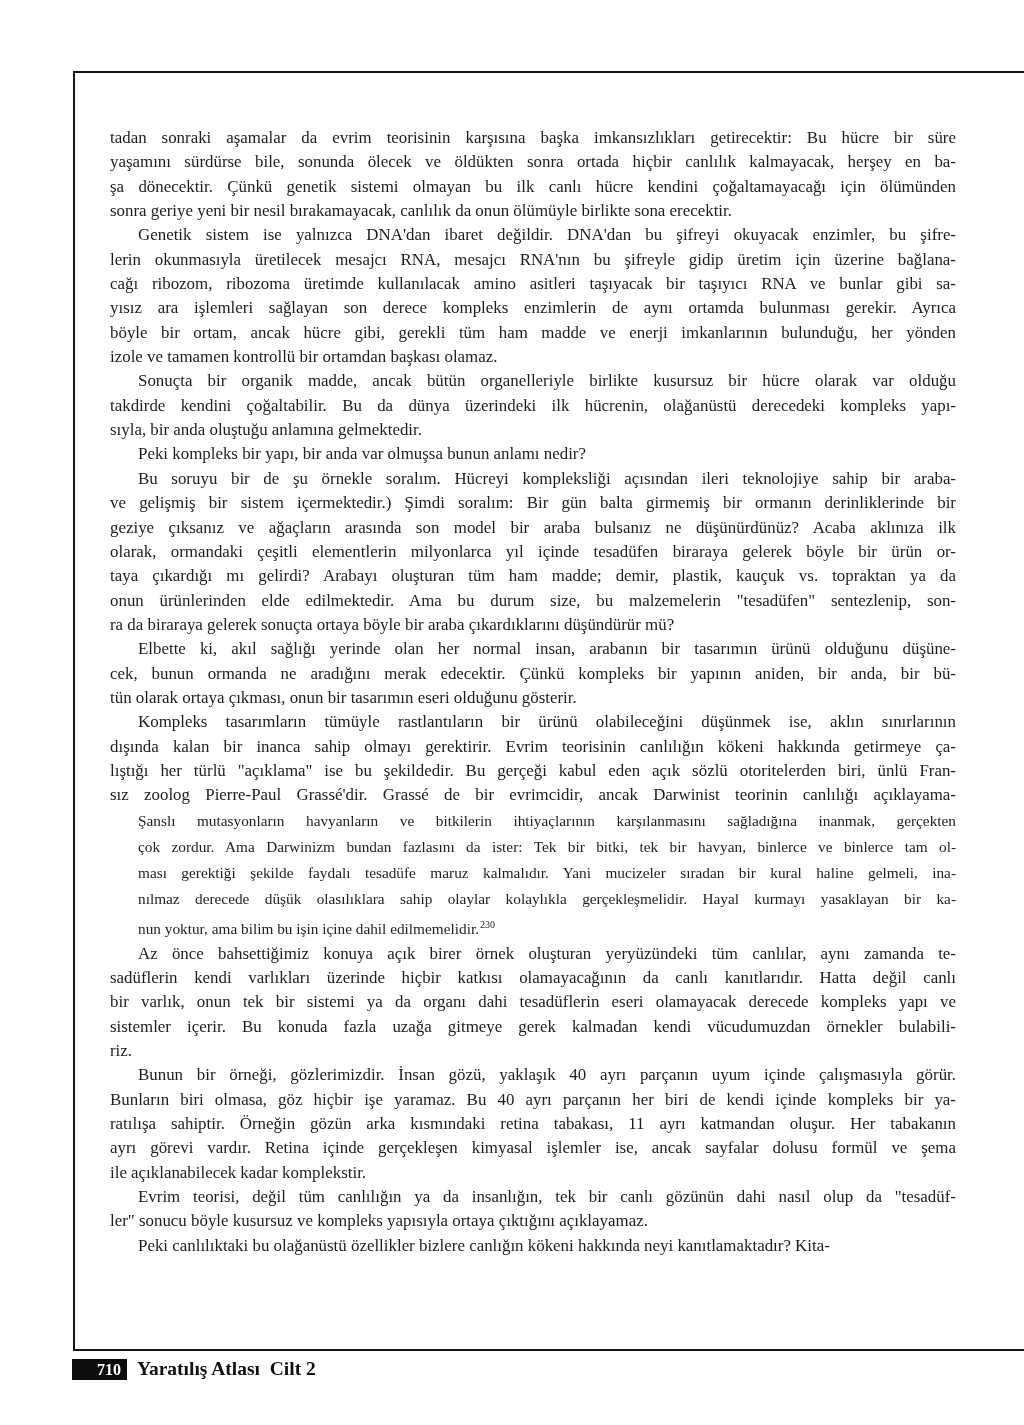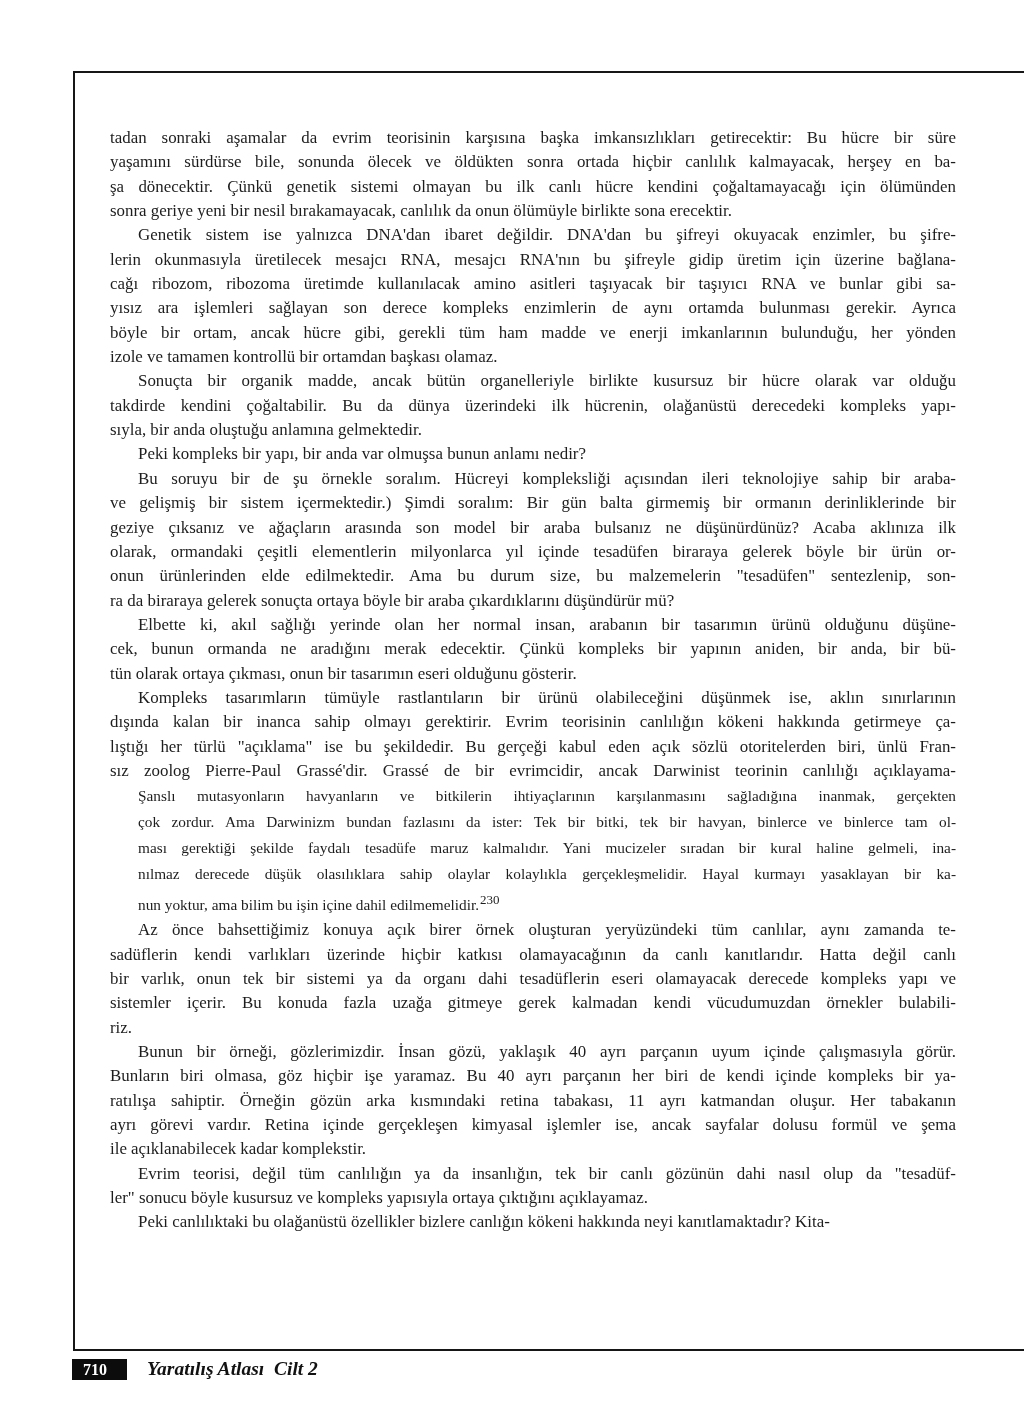--- a/index.html
+++ b/index.html
@@ -34,44 +34,43 @@
     font-family: Liberation Serif, serif;
   }
   .para .line.last { text-align-last: left; }
   .para.indent .line.first { text-indent: 28px; }
   .para.quote { margin-left: 28px; width: 818px; }
   .para.quote .line {
     font-size: 15.3px;
     line-height: 26px;
   }
   .fn-marker {
-    font-size: 13px;
+    font-size: 10px;
     vertical-align: 6px;
     margin-left: 1px;
   }
   .footer {
     position: absolute;
     left: 72px; top: 1358px;
     display: flex;
     align-items: center;
   }
   .page-badge {
     width: 55px; height: 21px;
     background: #0c0c0c;
     color: #ffffff;
     font-weight: bold;
     font-size: 16px;
     line-height: 21px;
     text-align: right;
-    padding-right: 20px;
+    padding-right: 6px;
     box-sizing: border-box;
   }
   .book-title {
-    margin-left: 20px;
-    font-style: italic;
+    margin-left: 10px;
     font-weight: bold;
     font-size: 19.5px;
     color: #111111;
     white-space: pre;
   }
 </style>
 </head>
 <body>
 
 <div class="frame"></div>
@@ -97,20 +96,21 @@
       <div class="line last">sıyla, bir anda oluştuğu anlamına gelmektedir.</div>
     </div>
     <div class="para body indent">
       <div class="line first last">Peki kompleks bir yapı, bir anda var olmuşsa bunun anlamı nedir?</div>
     </div>
     <div class="para body indent">
       <div class="line first">Bu soruyu bir de şu örnekle soralım. Hücreyi kompleksliği açısından ileri teknolojiye sahip bir araba-</div>
       <div class="line">ve gelişmiş bir sistem içermektedir.) Şimdi soralım: Bir gün balta girmemiş bir ormanın derinliklerinde bir</div>
       <div class="line">geziye çıksanız ve ağaçların arasında son model bir araba bulsanız ne düşünürdünüz? Acaba aklınıza ilk</div>
       <div class="line">olarak, ormandaki çeşitli elementlerin milyonlarca yıl içinde tesadüfen biraraya gelerek böyle bir ürün or-</div>
+      <div class="line">taya çıkardığı mı gelirdi? Arabayı oluşturan tüm ham madde; demir, plastik, kauçuk vs. topraktan ya da</div>
       <div class="line">onun ürünlerinden elde edilmektedir. Ama bu durum size, bu malzemelerin "tesadüfen" sentezlenip, son-</div>
       <div class="line last">ra da biraraya gelerek sonuçta ortaya böyle bir araba çıkardıklarını düşündürür mü?</div>
     </div>
     <div class="para body indent">
       <div class="line first">Elbette ki, akıl sağlığı yerinde olan her normal insan, arabanın bir tasarımın ürünü olduğunu düşüne-</div>
       <div class="line">cek, bunun ormanda ne aradığını merak edecektir. Çünkü kompleks bir yapının aniden, bir anda, bir bü-</div>
       <div class="line last">tün olarak ortaya çıkması, onun bir tasarımın eseri olduğunu gösterir.</div>
     </div>
     <div class="para body indent">
       <div class="line first">Kompleks tasarımların tümüyle rastlantıların bir ürünü olabileceğini düşünmek ise, aklın sınırlarının</div>

